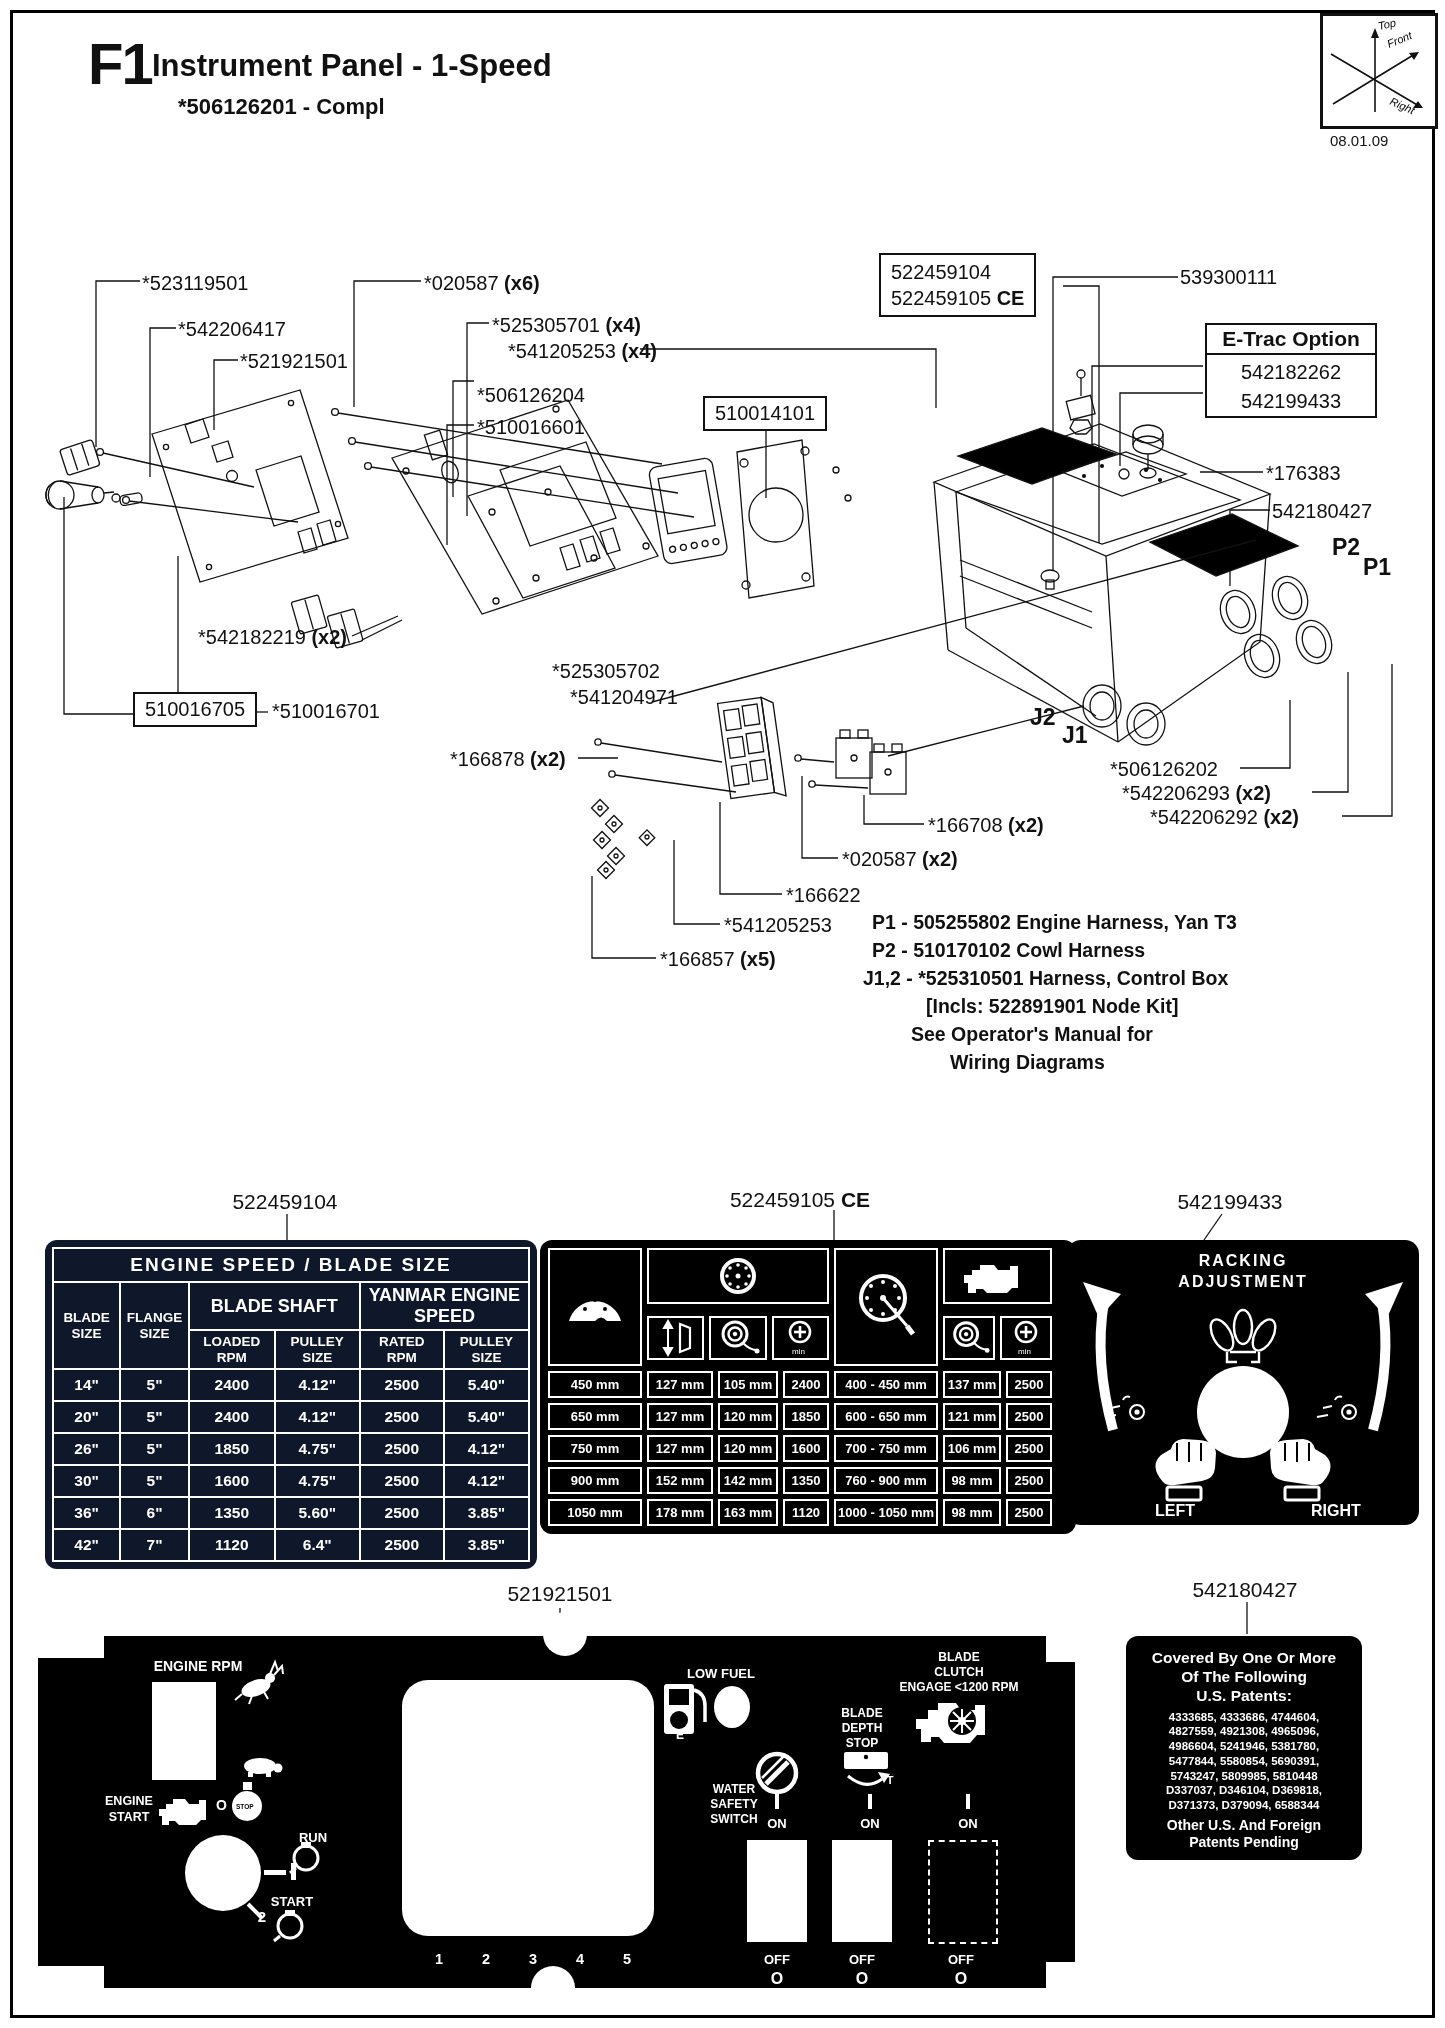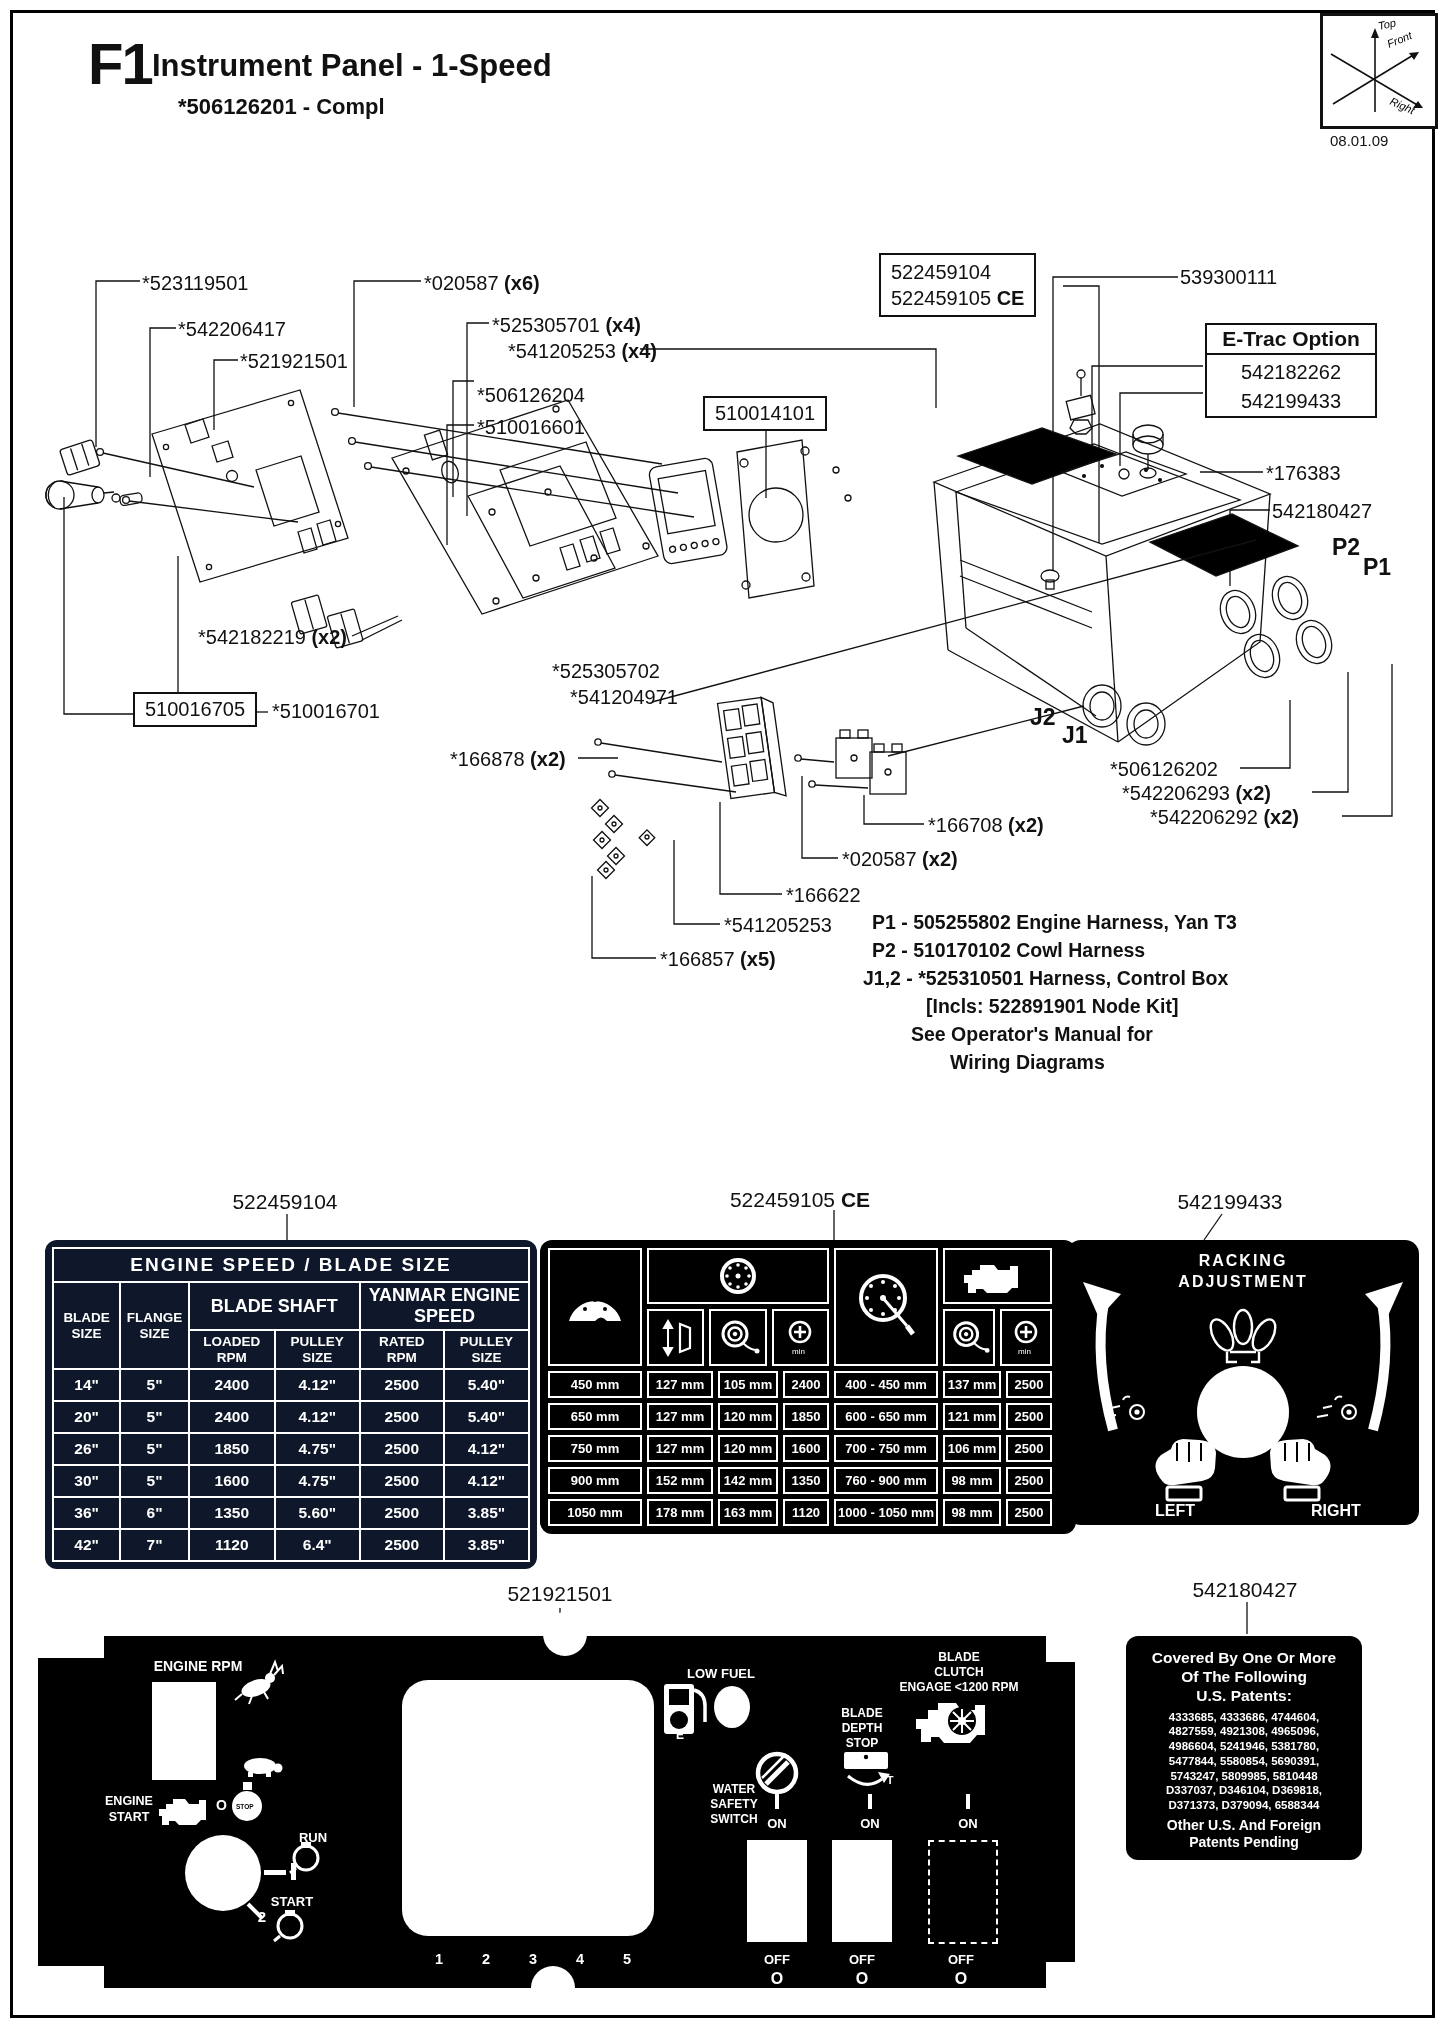--- a/index.html
+++ b/index.html
@@ -31,21 +31,21 @@
   .t1 .hc{font-size:13.5px;font-weight:700;line-height:1.15;padding:3px 2px;}
   .t1 .dv{font-size:15.5px;font-weight:700;height:28px;}
   
   .ce{position:absolute;left:540px;top:1240px;width:520px;background:#000;border-radius:12px;padding:8px;
       display:grid;grid-template-columns:94px 66px 60px 46px 104px 58px 46px;
       grid-template-rows:118px 27px 27px 27px 27px 27px;gap:5px;}
   .ce .cell{background:#000;border:2px solid #fff;color:#fff;display:flex;align-items:center;justify-content:center;
       font-size:13px;font-weight:700;white-space:nowrap;}
   .ce .hdr-group{display:flex;flex-direction:column;gap:5px;border:none;padding:0;}
   .ce .hdr-group .top{flex:0 0 52px;border:2px solid #fff;display:flex;align-items:center;justify-content:center;}
-  .ce .hdr-group .subs{flex:1;display:flex;gap:5px;}
+  .ce .hdr-group .subs{flex:1;display:flex;gap:5px;align-items:center;}
   .ce .hdr-group .subs > div{flex:1;border:2px solid #fff;display:flex;align-items:center;justify-content:center;}
   
   .rack{left:1067px;top:1240px;width:352px;height:285px;}
   .rack .rk-t{position:absolute;width:100%;text-align:center;font-weight:700;font-size:16px;letter-spacing:2px;}
   .rack .lr{position:absolute;font-size:16px;font-weight:700;}
   
   .panel{position:absolute;left:38px;top:1636px;width:1037px;height:352px;background:#000;border-radius:20px;color:#fff;}
   .panel .txt{position:absolute;text-align:center;line-height:1.25;font-weight:700;}
   .notch{position:absolute;background:#fff;}
   .notch.round{border-radius:50%;}

